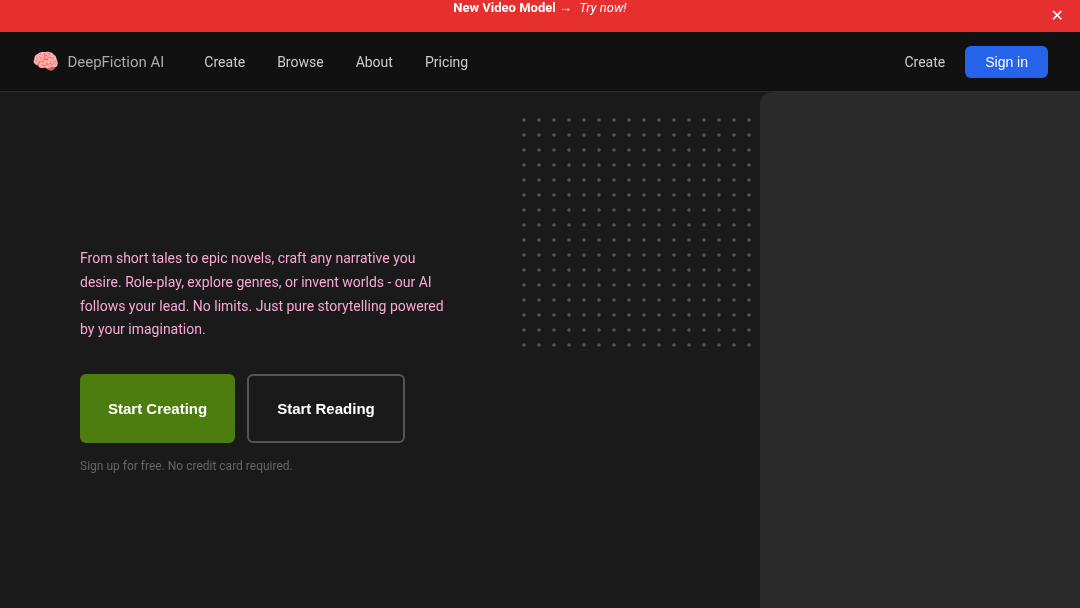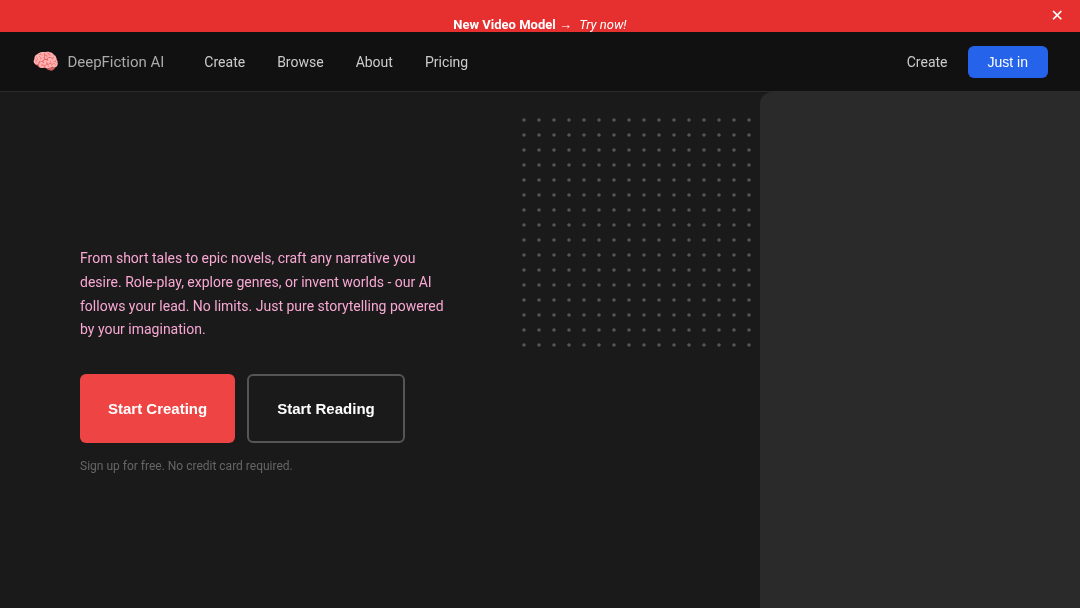--- a/index.html
+++ b/index.html
@@ -12,21 +12,21 @@
       height: 608px;
       overflow: hidden;
       position: relative;
     }
 
     
     .banner {
       background: #e63030;
       height: 32px;
       display: flex;
-      align-items: flex-end;
+      align-items: flex-start;
       justify-content: center;
       font-size: 13px;
       position: relative;
     }
     .banner-text {
       color: #fff;
     }
     .banner-text strong {
       font-weight: 700;
     }
@@ -139,21 +139,21 @@
       max-width: 400px;
     }
 
     .cta-buttons {
       display: flex;
       gap: 12px;
       margin-bottom: 16px;
     }
 
     .btn-start-creating {
-      background: #ef4444;
+      background: #4d7c0f;
       color: #fff;
       border: none;
       border-radius: 6px;
       padding: 14px 28px;
       font-size: 15px;
       font-weight: 600;
       cursor: pointer;
       min-width: 140px;
     }
 
@@ -226,21 +226,21 @@
     </span>
   </div>
   <div class="nav-links">
     <a class="nav-link">Create</a>
     <a class="nav-link">Browse</a>
     <a class="nav-link">About</a>
     <a class="nav-link">Pricing</a>
   </div>
   <div class="nav-right">
     <span class="nav-create-link">Create</span>
-    <button class="btn-signin">Just in</button>
+    <button class="btn-signin">Sign in</button>
   </div>
 </nav>
 
 <div class="main">
 
   <div class="left-content">
     <p class="hero-desc">From short tales to epic novels, craft any narrative you desire. Role-play, explore genres, or invent worlds - our AI follows your lead. No limits. Just pure storytelling powered by your imagination.</p>
     <div class="cta-buttons">
       <button class="btn-start-creating">Start Creating</button>
       <button class="btn-start-reading">Start Reading</button>

